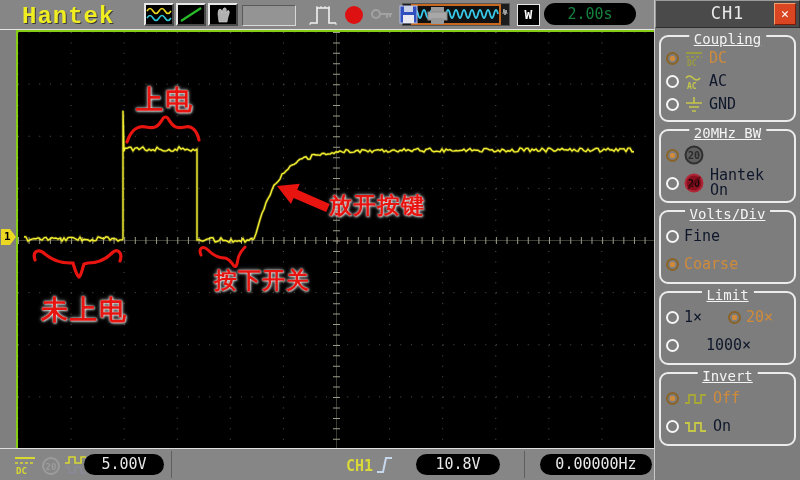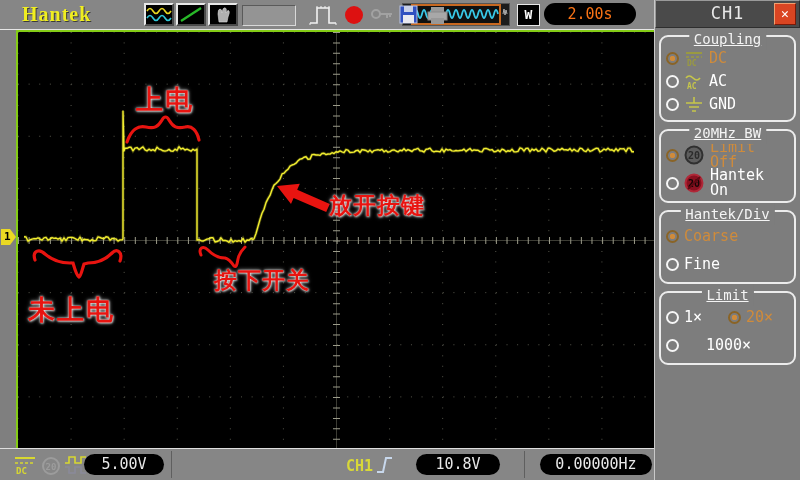--- a/index.html
+++ b/index.html
@@ -4,47 +4,47 @@
 <style>
   html,body{margin:0;padding:0;}
   body{
     width:800px;height:480px;position:relative;overflow:hidden;
     background:#7f7f7f;
     font-family:"DejaVu Sans Mono", monospace;
     -webkit-font-smoothing:none;
   }
   
   .topbar{position:absolute;left:0;top:0;width:800px;height:29px;background:#868686;border-bottom:1px solid #e6e6e6;}
-  .logo{position:absolute;left:22px;top:3px;font-family:Liberation Serif, serif;font-weight:bold;font-size:20px;color:#f0ee20;letter-spacing:1px;text-shadow:1px 1px 0 #3a3a3a;}
+  .logo{position:absolute;left:22px;top:3px;font-family:Liberation Mono, monospace;font-weight:bold;font-size:24px;color:#f0ee20;letter-spacing:1px;text-shadow:1px 1px 0 #3a3a3a;}
   .tb-btn{position:absolute;top:3px;width:30px;height:23px;background:#000;border:2px solid;border-color:#e8e8e8 #4a4a4a #4a4a4a #e8e8e8;box-sizing:border-box;}
   .tb-recess{position:absolute;left:242px;top:5px;width:52px;height:19px;background:#949494;border:1px solid;border-color:#5a5a5a #d8d8d8 #d8d8d8 #5a5a5a;}
   .tb-icon{position:absolute;top:4px;}
   .pill{background:#000;border-radius:11px;color:#e8e8e8;text-align:center;}
-  .tb-pill{position:absolute;left:544px;top:3px;width:92px;height:22px;line-height:22px;font-size:15px;color:#f97316;}
+  .tb-pill{position:absolute;left:544px;top:3px;width:92px;height:22px;line-height:22px;font-size:15px;color:#15803d;}
   .wf-preview{position:absolute;left:402px;top:3px;width:108px;height:23px;background:#1c1c1c;border:1px solid #555;box-sizing:border-box;}
   .w-badge{position:absolute;left:517px;top:4px;width:21px;height:20px;background:#000;border:1px solid #e8e8e8;color:#fff;font-size:13px;font-weight:bold;text-align:center;line-height:20px;}
   
   .scope{position:absolute;left:16px;top:30px;width:637px;height:417px;background:#000;border:2px solid #84cc16;}
   .scope svg{position:absolute;left:0;top:0;}
   .anno{position:absolute;color:var(--annotation);font-weight:bold;white-space:nowrap;
         font-family:"DejaVu Sans","Liberation Sans",sans-serif;
         text-shadow:0 0 2px #fff,0 0 4px rgba(255,255,255,.65),1px 1px 2px rgba(255,255,255,.5);}
   .anno-lg{font-size:27px;letter-spacing:2px;}
   .anno-md{font-size:23px;letter-spacing:1px;}
   .ch-marker{position:absolute;left:1px;top:229px;width:15px;height:16px;background:#ead823;z-index:6;
              clip-path:polygon(0 0,60% 0,100% 50%,60% 100%,0 100%);
              color:#000;font-size:11px;font-weight:bold;line-height:16px;padding-left:3px;box-sizing:border-box;}
   
   .panel{position:absolute;left:654px;top:0;width:146px;height:480px;background:#7d7d7d;border-left:1px solid #c9c9c9;box-sizing:border-box;}
   .panel-header{position:relative;height:26px;background:#4a4a4a;border:1px solid;border-color:#9a9a9a #2e2e2e #2e2e2e #9a9a9a;}
   .panel-title{text-align:center;line-height:24px;color:#e8e8e8;font-size:17px;letter-spacing:1px;}
   .close-btn{position:absolute;right:3px;top:2px;width:20px;height:20px;background:#da4522;border:1px solid;border-color:#f0a070 #7a1a08 #7a1a08 #f0a070;color:#fff;font-size:13px;font-weight:bold;text-align:center;line-height:19px;cursor:pointer;}
   .section{position:relative;margin:7px 4px 0 4px;border:2px solid #ececec;border-radius:9px;padding:10px 3px 4px 5px;}
   .section-title{position:absolute;top:-9px;left:50%;transform:translateX(-50%);background:#7d7d7d;padding:3px 5px;font-size:14px;color:#f4f4f4;white-space:nowrap;text-decoration:underline;}
-  .opt{display:flex;align-items:center;gap:5px;height:23px;color:#ffffff;font-size:15px;cursor:pointer;}
+  .opt{display:flex;align-items:center;gap:5px;height:23px;color:#0f172a;font-size:15px;cursor:pointer;}
   .opt.tall{height:28px;}
   .opt .radio{flex:0 0 auto;width:9px;height:9px;border:2px solid #f6f6f6;border-radius:50%;background:transparent;}
   .opt.sel{color:var(--accent);}
   .opt.sel .radio{border-color:#8a6426;background:radial-gradient(circle,var(--accent) 0 2.5px,rgba(0,0,0,0) 3px);}
   .opt-label{line-height:1;}
   .probe-row{display:flex;}
   .probe-row .opt{width:62px;}
   .probe-row .opt.wide{width:72px;gap:27px;}
   
   .bottombar{position:absolute;left:0;top:448px;width:654px;height:32px;background:#868686;border-top:1px solid #dedede;}
@@ -146,21 +146,21 @@
       <path d="M6.0,204.8L8.0,205.0L10.0,209.2L12.0,207.9L14.0,207.1L16.0,206.6L18.0,206.8L20.0,205.8L22.0,207.2L24.0,208.1L26.0,205.9L28.0,205.4L30.0,208.2L32.0,207.1L34.0,205.6L36.0,206.4L38.0,206.0L40.0,207.2L42.0,206.1L44.0,209.2L46.0,205.8L48.0,208.7L50.0,205.6L52.0,205.4L54.0,205.4L56.0,206.0L58.0,207.2L60.0,208.2L62.0,205.0L64.0,208.9L66.0,207.2L68.0,207.6L70.0,207.8L72.0,209.1L74.0,207.6L76.0,208.9L78.0,208.5L80.0,204.9L82.0,205.5L84.0,206.3L86.0,206.7L88.0,204.8L90.0,205.1L92.0,208.2L94.0,206.4L96.0,206.7L98.0,206.9L100.0,209.1L102.0,207.9L104.0,207.9L105.0,207.0L105.0,79.0L106.0,119.0L107.0,116.2L109.0,116.3L111.0,115.3L113.0,115.3L115.0,118.9L117.0,116.2L119.0,115.6L121.0,117.6L123.0,116.2L125.0,114.9L127.0,117.8L129.0,118.9L131.0,117.2L133.0,118.5L135.0,117.7L137.0,118.9L139.0,115.2L141.0,117.1L143.0,117.7L145.0,118.8L147.0,119.1L149.0,118.6L151.0,117.4L153.0,119.1L155.0,119.2L157.0,117.2L159.0,118.5L161.0,114.7L163.0,117.1L165.0,116.2L167.0,118.0L169.0,117.2L171.0,118.2L173.0,119.2L175.0,117.3L177.0,118.5L179.0,117.0L179.0,208.0L181.0,207.7L183.0,208.7L185.0,209.1L187.0,208.2L189.0,207.1L191.0,206.8L193.0,205.7L195.0,205.8L197.0,210.0L199.0,209.5L201.0,208.6L203.0,205.8L205.0,208.5L207.0,208.4L209.0,209.0L211.0,210.3L213.0,207.0L215.0,210.2L217.0,208.7L219.0,209.4L221.0,208.6L223.0,209.5L225.0,206.3L227.0,210.3L229.0,208.0L231.0,208.3L233.0,206.4L235.0,207.5L236.0,206.8L238.0,201.5L240.0,194.5L242.0,187.5L244.0,181.2L246.0,177.2L248.0,170.6L250.0,166.6L252.0,163.4L254.0,157.7L256.0,153.1L258.0,151.5L260.0,149.5L262.0,147.1L264.0,141.9L266.0,141.2L268.0,138.9L270.0,137.3L272.0,134.2L274.0,133.0L276.0,132.4L278.0,131.2L280.0,128.8L282.0,127.1L284.0,126.8L286.0,125.3L288.0,124.8L290.0,127.3L292.0,127.1L294.0,122.6L296.0,122.5L298.0,123.0L300.0,122.9L302.0,123.4L304.0,121.5L306.0,121.2L308.0,122.6L310.0,122.0L312.0,122.1L314.0,120.7L316.0,121.6L318.0,119.8L320.0,120.2L322.0,118.9L324.0,119.8L326.0,120.6L328.0,117.6L330.0,118.2L332.0,120.5L334.0,120.4L336.0,120.1L338.0,118.6L340.0,118.2L342.0,120.5L344.0,117.6L346.0,118.0L348.0,118.5L350.0,119.9L352.0,118.1L354.0,120.4L356.0,118.6L358.0,118.1L360.0,117.7L362.0,118.4L364.0,117.4L366.0,119.8L368.0,118.5L370.0,120.2L372.0,119.6L374.0,118.2L376.0,117.9L378.0,119.0L380.0,119.9L382.0,118.3L384.0,118.8L386.0,116.7L388.0,118.9L390.0,117.6L392.0,118.5L394.0,119.5L396.0,117.6L398.0,117.2L400.0,116.4L402.0,118.8L404.0,119.0L406.0,120.0L408.0,117.3L410.0,117.0L412.0,116.2L414.0,118.9L416.0,119.8L418.0,119.2L420.0,119.4L422.0,119.9L424.0,116.9L426.0,120.0L428.0,117.1L430.0,118.2L432.0,117.6L434.0,118.9L436.0,119.1L438.0,118.5L440.0,118.9L442.0,118.5L444.0,118.4L446.0,117.1L448.0,119.4L450.0,117.9L452.0,116.5L454.0,118.9L456.0,117.9L458.0,118.3L460.0,118.2L462.0,119.6L464.0,119.9L466.0,116.6L468.0,116.4L470.0,117.1L472.0,118.1L474.0,117.6L476.0,119.7L478.0,119.5L480.0,118.1L482.0,119.7L484.0,117.1L486.0,118.0L488.0,119.8L490.0,118.7L492.0,119.2L494.0,117.3L496.0,119.7L498.0,119.9L500.0,119.4L502.0,115.9L504.0,116.6L506.0,119.0L508.0,116.4L510.0,116.3L512.0,119.7L514.0,117.1L516.0,118.4L518.0,117.0L520.0,119.2L522.0,118.9L524.0,116.2L526.0,117.8L528.0,120.0L530.0,116.3L532.0,116.3L534.0,117.5L536.0,119.2L538.0,118.8L540.0,117.1L542.0,118.0L544.0,116.4L546.0,117.9L548.0,117.7L550.0,118.2L552.0,116.6L554.0,119.1L556.0,117.2L558.0,118.8L560.0,119.4L562.0,116.1L564.0,116.7L566.0,118.9L568.0,119.6L570.0,117.1L572.0,119.4L574.0,118.6L576.0,117.3L578.0,116.3L580.0,116.4L582.0,120.0L584.0,118.8L586.0,117.0L588.0,118.1L590.0,116.2L592.0,118.1L594.0,117.7L596.0,119.2L598.0,116.6L600.0,119.0L602.0,116.6L604.0,116.9L606.0,116.8L608.0,119.6L610.0,116.1L612.0,116.1L614.0,119.8L616.0,119.7" fill="none" stroke="#f2ee30" stroke-width="3" opacity="0.25"></path>
       <path d="M6.0,204.8L8.0,205.0L10.0,209.2L12.0,207.9L14.0,207.1L16.0,206.6L18.0,206.8L20.0,205.8L22.0,207.2L24.0,208.1L26.0,205.9L28.0,205.4L30.0,208.2L32.0,207.1L34.0,205.6L36.0,206.4L38.0,206.0L40.0,207.2L42.0,206.1L44.0,209.2L46.0,205.8L48.0,208.7L50.0,205.6L52.0,205.4L54.0,205.4L56.0,206.0L58.0,207.2L60.0,208.2L62.0,205.0L64.0,208.9L66.0,207.2L68.0,207.6L70.0,207.8L72.0,209.1L74.0,207.6L76.0,208.9L78.0,208.5L80.0,204.9L82.0,205.5L84.0,206.3L86.0,206.7L88.0,204.8L90.0,205.1L92.0,208.2L94.0,206.4L96.0,206.7L98.0,206.9L100.0,209.1L102.0,207.9L104.0,207.9L105.0,207.0L105.0,79.0L106.0,119.0L107.0,116.2L109.0,116.3L111.0,115.3L113.0,115.3L115.0,118.9L117.0,116.2L119.0,115.6L121.0,117.6L123.0,116.2L125.0,114.9L127.0,117.8L129.0,118.9L131.0,117.2L133.0,118.5L135.0,117.7L137.0,118.9L139.0,115.2L141.0,117.1L143.0,117.7L145.0,118.8L147.0,119.1L149.0,118.6L151.0,117.4L153.0,119.1L155.0,119.2L157.0,117.2L159.0,118.5L161.0,114.7L163.0,117.1L165.0,116.2L167.0,118.0L169.0,117.2L171.0,118.2L173.0,119.2L175.0,117.3L177.0,118.5L179.0,117.0L179.0,208.0L181.0,207.7L183.0,208.7L185.0,209.1L187.0,208.2L189.0,207.1L191.0,206.8L193.0,205.7L195.0,205.8L197.0,210.0L199.0,209.5L201.0,208.6L203.0,205.8L205.0,208.5L207.0,208.4L209.0,209.0L211.0,210.3L213.0,207.0L215.0,210.2L217.0,208.7L219.0,209.4L221.0,208.6L223.0,209.5L225.0,206.3L227.0,210.3L229.0,208.0L231.0,208.3L233.0,206.4L235.0,207.5L236.0,206.8L238.0,201.5L240.0,194.5L242.0,187.5L244.0,181.2L246.0,177.2L248.0,170.6L250.0,166.6L252.0,163.4L254.0,157.7L256.0,153.1L258.0,151.5L260.0,149.5L262.0,147.1L264.0,141.9L266.0,141.2L268.0,138.9L270.0,137.3L272.0,134.2L274.0,133.0L276.0,132.4L278.0,131.2L280.0,128.8L282.0,127.1L284.0,126.8L286.0,125.3L288.0,124.8L290.0,127.3L292.0,127.1L294.0,122.6L296.0,122.5L298.0,123.0L300.0,122.9L302.0,123.4L304.0,121.5L306.0,121.2L308.0,122.6L310.0,122.0L312.0,122.1L314.0,120.7L316.0,121.6L318.0,119.8L320.0,120.2L322.0,118.9L324.0,119.8L326.0,120.6L328.0,117.6L330.0,118.2L332.0,120.5L334.0,120.4L336.0,120.1L338.0,118.6L340.0,118.2L342.0,120.5L344.0,117.6L346.0,118.0L348.0,118.5L350.0,119.9L352.0,118.1L354.0,120.4L356.0,118.6L358.0,118.1L360.0,117.7L362.0,118.4L364.0,117.4L366.0,119.8L368.0,118.5L370.0,120.2L372.0,119.6L374.0,118.2L376.0,117.9L378.0,119.0L380.0,119.9L382.0,118.3L384.0,118.8L386.0,116.7L388.0,118.9L390.0,117.6L392.0,118.5L394.0,119.5L396.0,117.6L398.0,117.2L400.0,116.4L402.0,118.8L404.0,119.0L406.0,120.0L408.0,117.3L410.0,117.0L412.0,116.2L414.0,118.9L416.0,119.8L418.0,119.2L420.0,119.4L422.0,119.9L424.0,116.9L426.0,120.0L428.0,117.1L430.0,118.2L432.0,117.6L434.0,118.9L436.0,119.1L438.0,118.5L440.0,118.9L442.0,118.5L444.0,118.4L446.0,117.1L448.0,119.4L450.0,117.9L452.0,116.5L454.0,118.9L456.0,117.9L458.0,118.3L460.0,118.2L462.0,119.6L464.0,119.9L466.0,116.6L468.0,116.4L470.0,117.1L472.0,118.1L474.0,117.6L476.0,119.7L478.0,119.5L480.0,118.1L482.0,119.7L484.0,117.1L486.0,118.0L488.0,119.8L490.0,118.7L492.0,119.2L494.0,117.3L496.0,119.7L498.0,119.9L500.0,119.4L502.0,115.9L504.0,116.6L506.0,119.0L508.0,116.4L510.0,116.3L512.0,119.7L514.0,117.1L516.0,118.4L518.0,117.0L520.0,119.2L522.0,118.9L524.0,116.2L526.0,117.8L528.0,120.0L530.0,116.3L532.0,116.3L534.0,117.5L536.0,119.2L538.0,118.8L540.0,117.1L542.0,118.0L544.0,116.4L546.0,117.9L548.0,117.7L550.0,118.2L552.0,116.6L554.0,119.1L556.0,117.2L558.0,118.8L560.0,119.4L562.0,116.1L564.0,116.7L566.0,118.9L568.0,119.6L570.0,117.1L572.0,119.4L574.0,118.6L576.0,117.3L578.0,116.3L580.0,116.4L582.0,120.0L584.0,118.8L586.0,117.0L588.0,118.1L590.0,116.2L592.0,118.1L594.0,117.7L596.0,119.2L598.0,116.6L600.0,119.0L602.0,116.6L604.0,116.9L606.0,116.8L608.0,119.6L610.0,116.1L612.0,116.1L614.0,119.8L616.0,119.7" fill="none" stroke="#f2ee30" stroke-width="1.4" stroke-linejoin="round"></path>
     </svg>
   <svg width="637" height="417">
     <path d="M109,110 C113,98 120,93 128,95 C136,97 140,95 144,88 C146,84 149,84 151,88 C155,95 159,97 167,95 C174,93 179,99 181,108" stroke="#e81410" stroke-width="3.2" fill="none" stroke-linecap="round"></path>
     <path d="M17,228 C14,219 21,216 27,222 C34,228 44,231 52,231 L55,231 C57,238 59,244 61,245 C63,244 64,238 66,232 L70,231 C80,231 89,226 94,221 C99,216 105,220 102,229" stroke="#e81410" stroke-width="3.2" fill="none" stroke-linecap="round"></path>
     <path d="M183,223 C180,216 185,213 190,218 C195,223 201,226 207,226 C211,227 214,231 216,234 C218,236 219,233 220,227 C221,222 224,218 227,215" stroke="#e81410" stroke-width="3" fill="none" stroke-linecap="round"></path>
     <polygon points="259,154 281.8,151.8 279.2,157.8 311.8,171.9 308.2,180.1 275.6,166 273,172" fill="#e81410"></polygon>
   </svg>
   <div class="anno anno-lg" style="left:118px;top:50px">上电</div>
-  <div class="anno anno-lg" style="left:10px;top:260px">未上电</div>
+  <div class="anno anno-lg" style="left:23px;top:260px">未上电</div>
   <div class="anno anno-md" style="left:311px;top:158px">放开按键</div>
   <div class="anno anno-md" style="left:196px;top:233px">按下开关</div>
 </div>
 
 <div class="ch-marker">1</div>
 
 <div class="panel">
   <div class="panel-header">
     <div class="panel-title">CH1</div>
     <div class="close-btn">✕</div>
@@ -195,42 +195,41 @@
   </div>
 
   <div class="section">
     <div class="section-title">20MHz BW</div>
     <div class="opt tall sel">
       <span class="radio"></span>
       <svg width="21" height="21">
         <circle cx="10" cy="10" r="8.5" fill="#5e5e5e" stroke="#303030" stroke-width="2"></circle>
         <text x="10" y="14" font-size="10" font-weight="bold" fill="#2b2b2b" text-anchor="middle">20</text>
       </svg>
-      <span class="opt-label">Limit Off</span>
     </div>
     <div class="opt tall">
       <span class="radio"></span>
       <svg width="21" height="21">
         <circle cx="10" cy="10" r="8.5" fill="#8a1020" stroke="#b02838" stroke-width="2"></circle>
         <text x="10" y="14" font-size="10" font-weight="bold" fill="#140606" text-anchor="middle">20</text>
         <line x1="4" y1="16" x2="16" y2="4" stroke="#5e0a14" stroke-width="2"></line>
       </svg>
       <span class="opt-label">Hantek On</span>
     </div>
   </div>
 
   <div class="section">
-    <div class="section-title">Hantek/Div</div>
+    <div class="section-title">Volts/Div</div>
+    <div class="opt tall">
+      <span class="radio"></span>
+      <span class="opt-label">Fine</span>
+    </div>
     <div class="opt tall sel">
       <span class="radio"></span>
       <span class="opt-label">Coarse</span>
-    </div>
-    <div class="opt tall">
-      <span class="radio"></span>
-      <span class="opt-label">Fine</span>
     </div>
   </div>
 
   <div class="section">
     <div class="section-title">Limit</div>
     <div class="probe-row">
       <div class="opt tall">
         <span class="radio"></span>
         <span class="opt-label">1×</span>
       </div>
@@ -240,20 +239,37 @@
       </div>
     </div>
     <div class="probe-row">
       <div class="opt tall wide">
         <span class="radio"></span>
         <span class="opt-label">1000×</span>
       </div>
     </div>
   </div>
 
+  <div class="section">
+    <div class="section-title">Invert</div>
+    <div class="opt tall sel">
+      <span class="radio"></span>
+      <svg width="24" height="15">
+        <path d="M1 12 H5 V4 H11 V12 H17 V4 H22" stroke="#a8a838" stroke-width="1.8" fill="none"></path>
+      </svg>
+      <span class="opt-label">Off</span>
+    </div>
+    <div class="opt tall">
+      <span class="radio"></span>
+      <svg width="24" height="15">
+        <path d="M1 4 H5 V12 H11 V4 H17 V12 H22" stroke="#c8c848" stroke-width="1.8" fill="none"></path>
+      </svg>
+      <span class="opt-label">On</span>
+    </div>
+  </div>
 </div>
 
 <div class="bottombar">
   <svg style="position:absolute;left:13px;top:6px" width="24" height="21">
     <path d="M2 3 H22" stroke="#d8d830" stroke-width="2"></path>
     <path d="M2 8 H22" stroke="#d8d830" stroke-width="1.4" stroke-dasharray="3 2"></path>
     <text x="3" y="19" font-size="9" font-weight="bold" fill="#d8d830">DC</text>
   </svg>
   <svg style="position:absolute;left:41px;top:7px" width="20" height="20">
     <circle cx="10" cy="10" r="8" fill="none" stroke="#9c9c9c" stroke-width="2"></circle>

